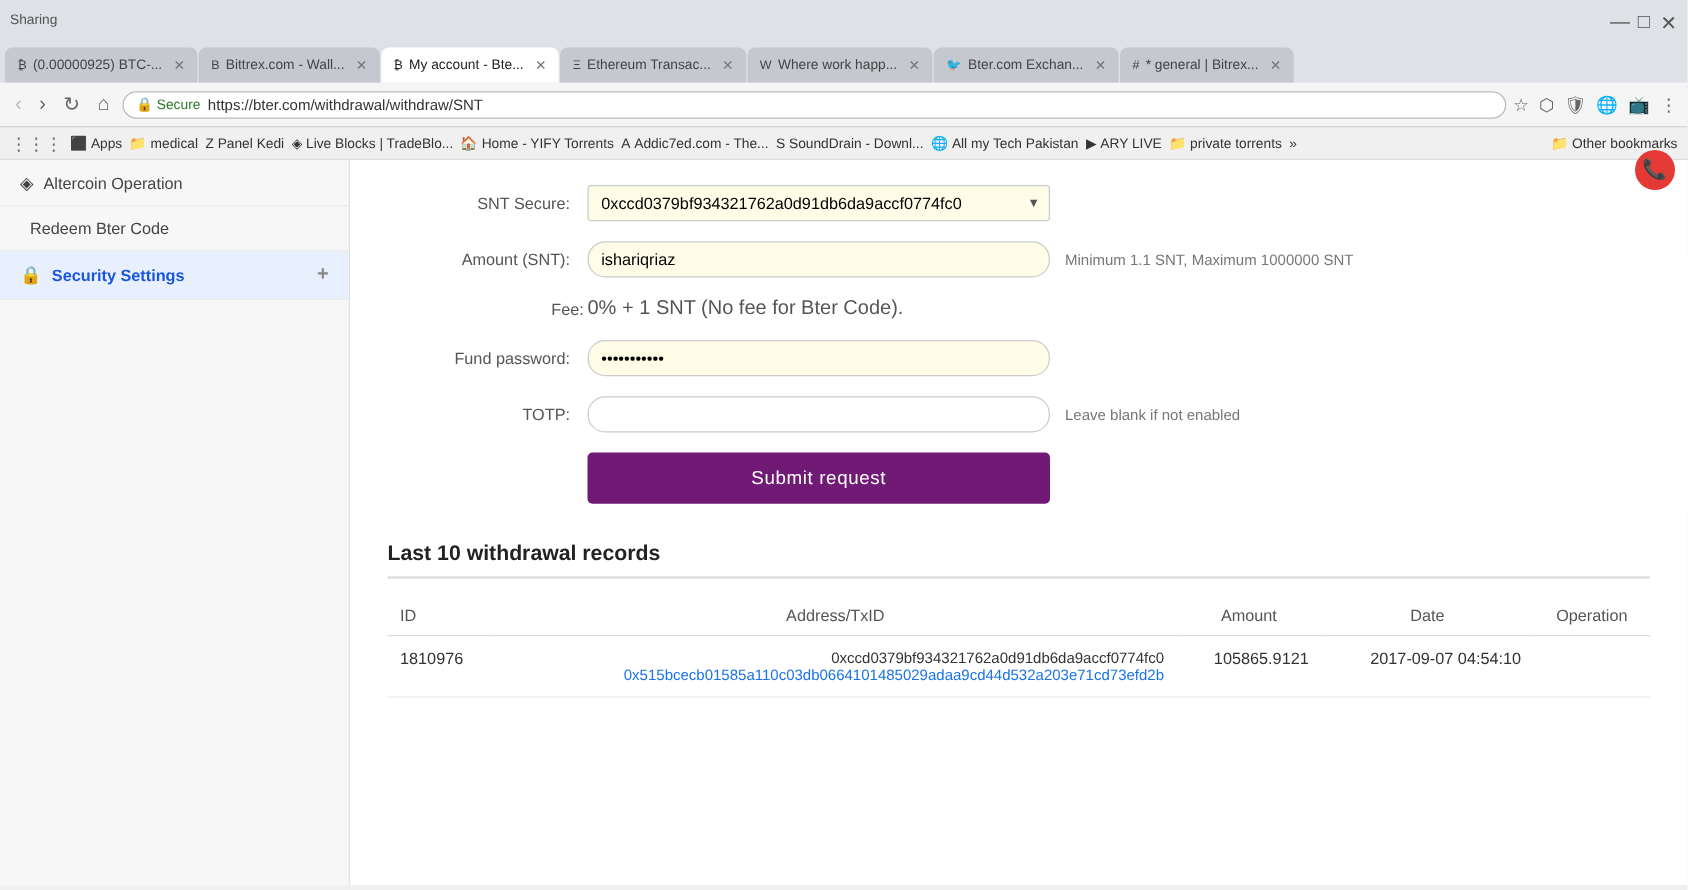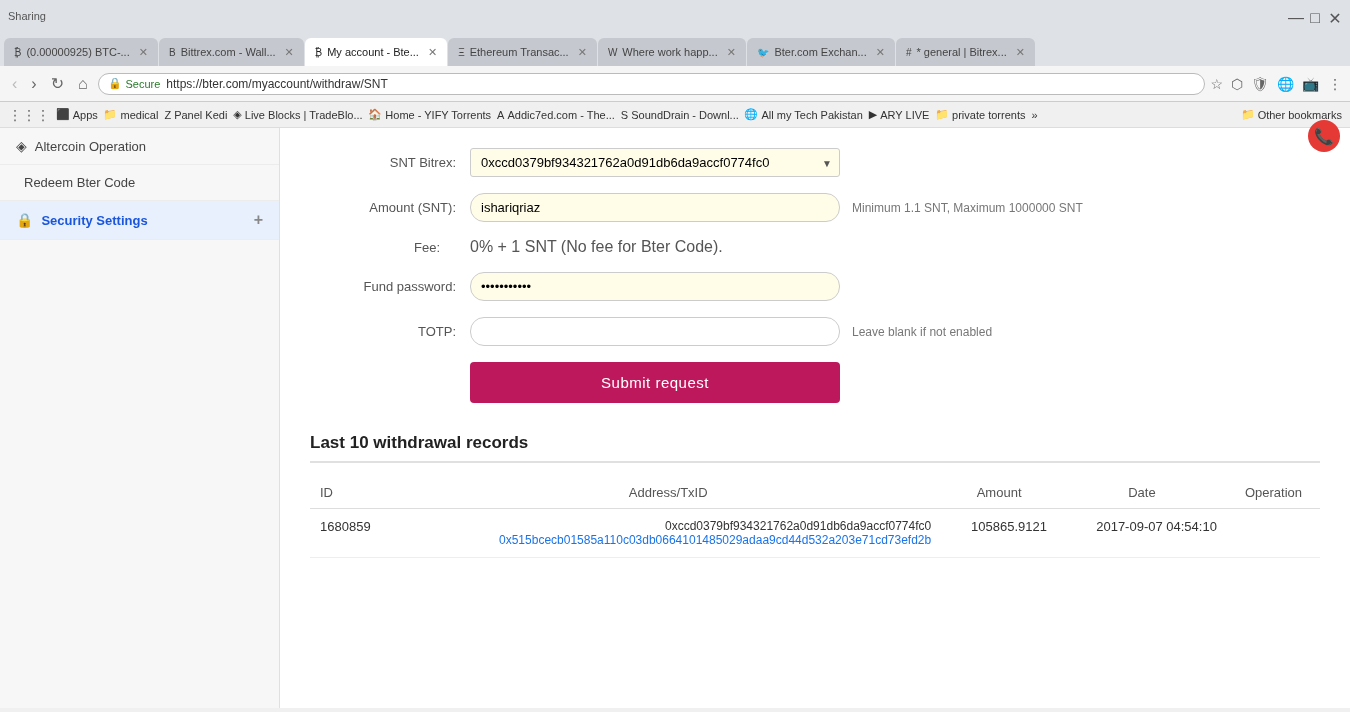--- a/index.html
+++ b/index.html
@@ -195,33 +195,33 @@
       color: #555;
     }
 
     .fee-row {
       display: flex;
       align-items: center;
       margin-bottom: 16px;
     }
     .fee-label {
       width: 160px;
-      padding-right: 30px;
+      padding-right: 3px;
       color: #555;
       font-size: 13px;
     }
     .fee-value {
       color: #555;
       font-size: 16px;
     }
 
     .submit-btn {
       width: 370px;
       padding: 12px;
-      background: #be185d;
+      background: #701a75;
       color: #fff;
       border: none;
       border-radius: 4px;
       font-size: 15px;
       cursor: pointer;
       letter-spacing: 0.5px;
     }
 
     
     .section-title {
@@ -323,21 +323,21 @@
     </div>
   </div>
 
   <div class="address-bar">
     <button class="nav-btn disabled">‹</button>
     <button class="nav-btn">›</button>
     <button class="nav-btn">↻</button>
     <button class="nav-btn">⌂</button>
     <div class="url-box">
       <span class="secure-badge">🔒 <span>Secure</span></span>
-      <span class="url-text">https://bter.com/myaccount/withdraw/SNT</span>
+      <span class="url-text">https://bter.com/withdrawal/withdraw/SNT</span>
     </div>
     <div class="toolbar-icons">
       <span class="toolbar-icon">☆</span>
       <span class="toolbar-icon">⬡</span>
       <span class="toolbar-icon">🛡</span>
       <span class="toolbar-icon">🌐</span>
       <span class="toolbar-icon">📺</span>
       <span class="toolbar-icon">⋮</span>
     </div>
   </div>
@@ -376,21 +376,21 @@
     <div class="sidebar-item active">
       <span class="sidebar-item-icon">🔒</span>
       <span>Security Settings</span>
       <span class="sidebar-item-plus">+</span>
     </div>
   </div>
 
   <div class="main-content">
 
     <div class="form-row">
-      <div class="form-label">SNT Bitrex:</div>
+      <div class="form-label">SNT Secure:</div>
       <div class="form-control-wrap">
         <div class="select-wrap">
           <select class="snt-address-select">
             <option>0xccd0379bf934321762a0d91db6da9accf0774fc0</option>
           </select>
           <span class="select-arrow">▼</span>
         </div>
       </div>
     </div>
 
@@ -436,21 +436,21 @@
         <tr>
           <th>ID</th>
           <th class="right">Address/TxID</th>
           <th class="right">Amount</th>
           <th class="right">Date</th>
           <th class="right">Operation</th>
         </tr>
       </thead>
       <tbody>
         <tr class="table-row">
-          <td>1680859</td>
+          <td>1810976</td>
           <td class="right tx-addr">
             <div>0xccd0379bf934321762a0d91db6da9accf0774fc0</div>
             <div><a class="tx-link" href="#">0x515bcecb01585a110c03db0664101485029adaa9cd44d532a203e71cd73efd2b</a></div>
           </td>
           <td class="right">105865.9121</td>
           <td class="right">2017-09-07 04:54:10</td>
           <td class="right"></td>
         </tr>
       </tbody>
     </table>

